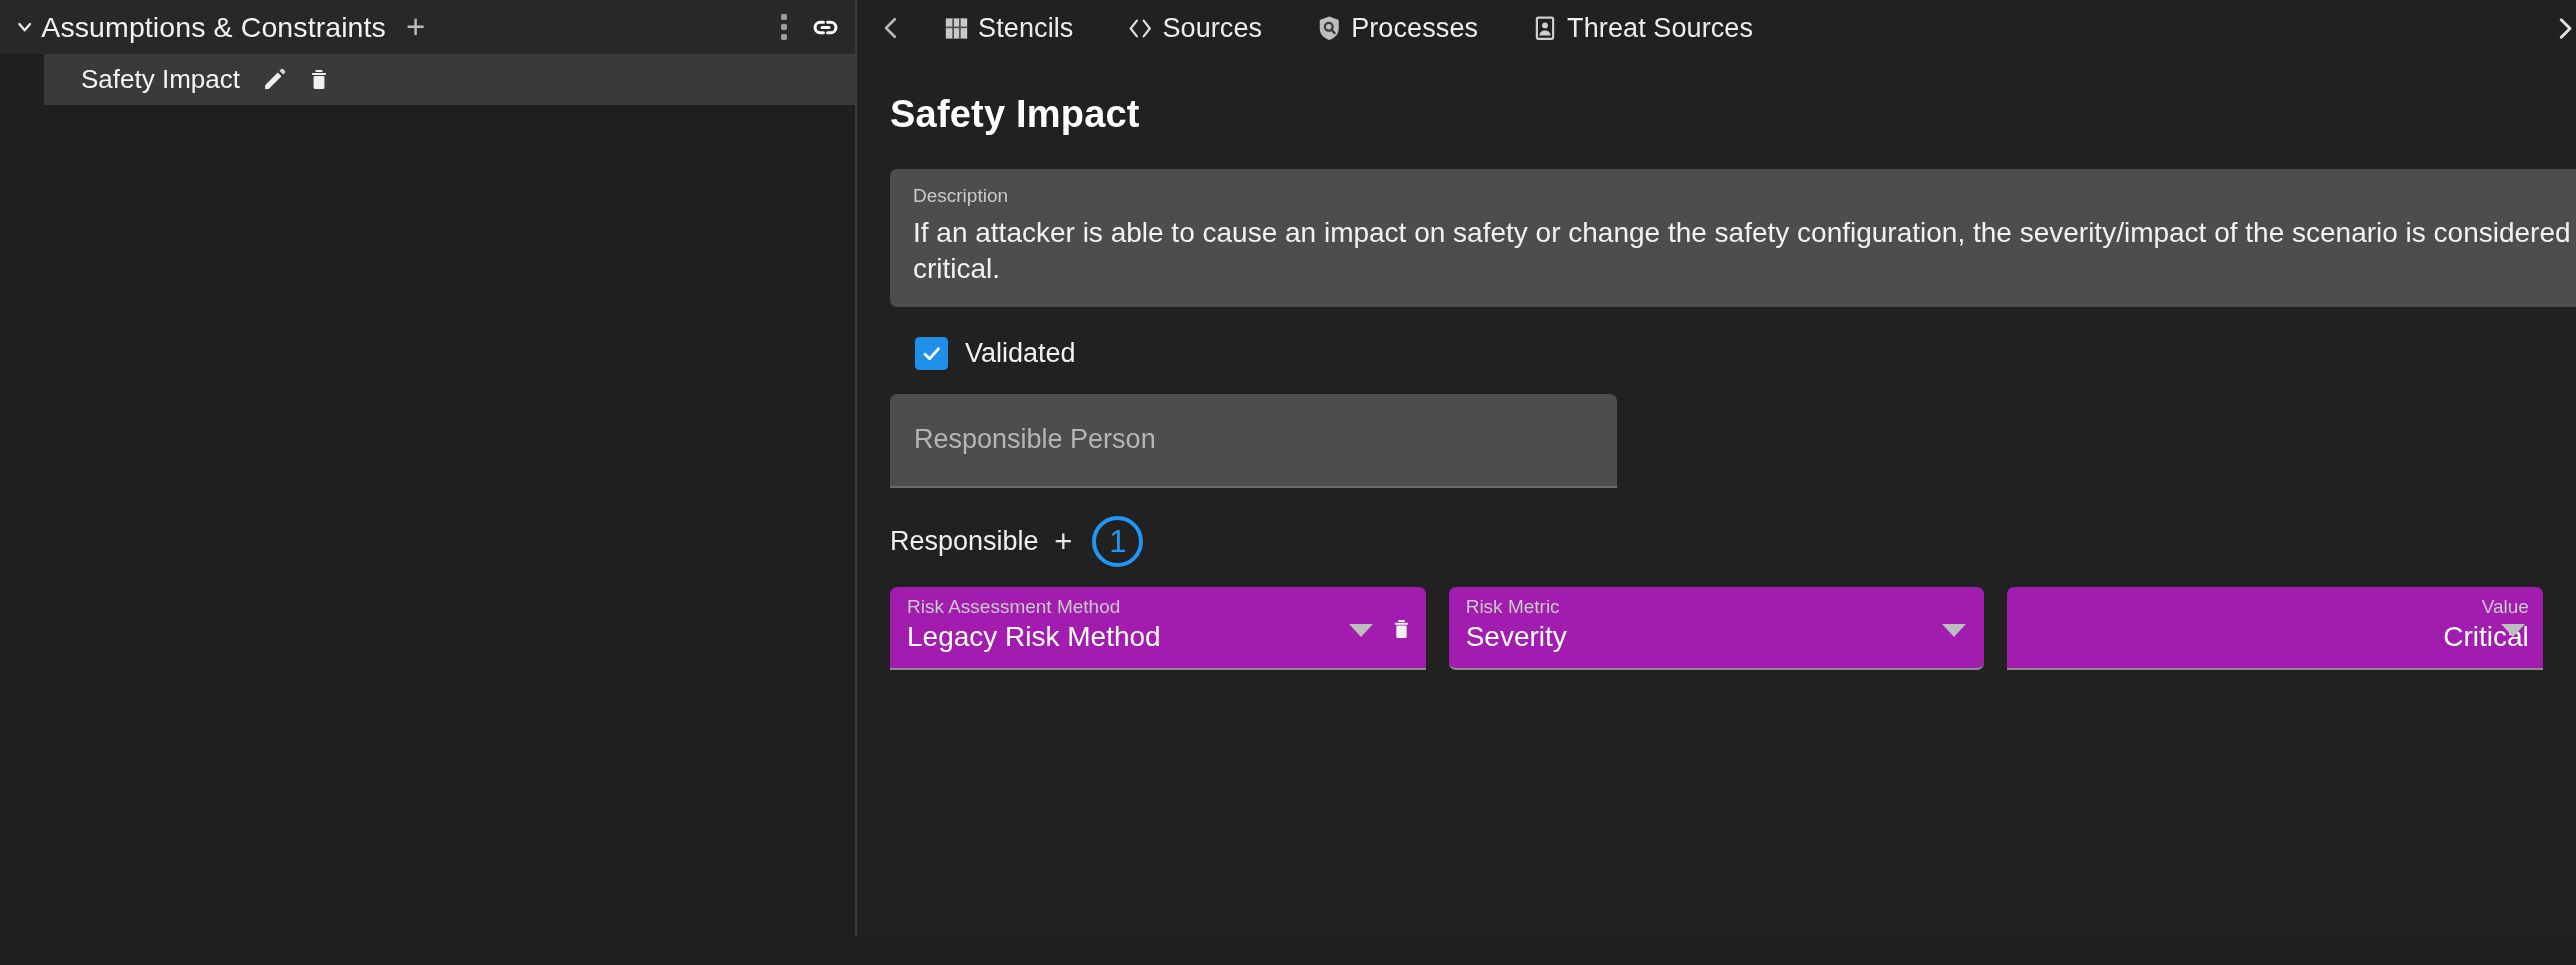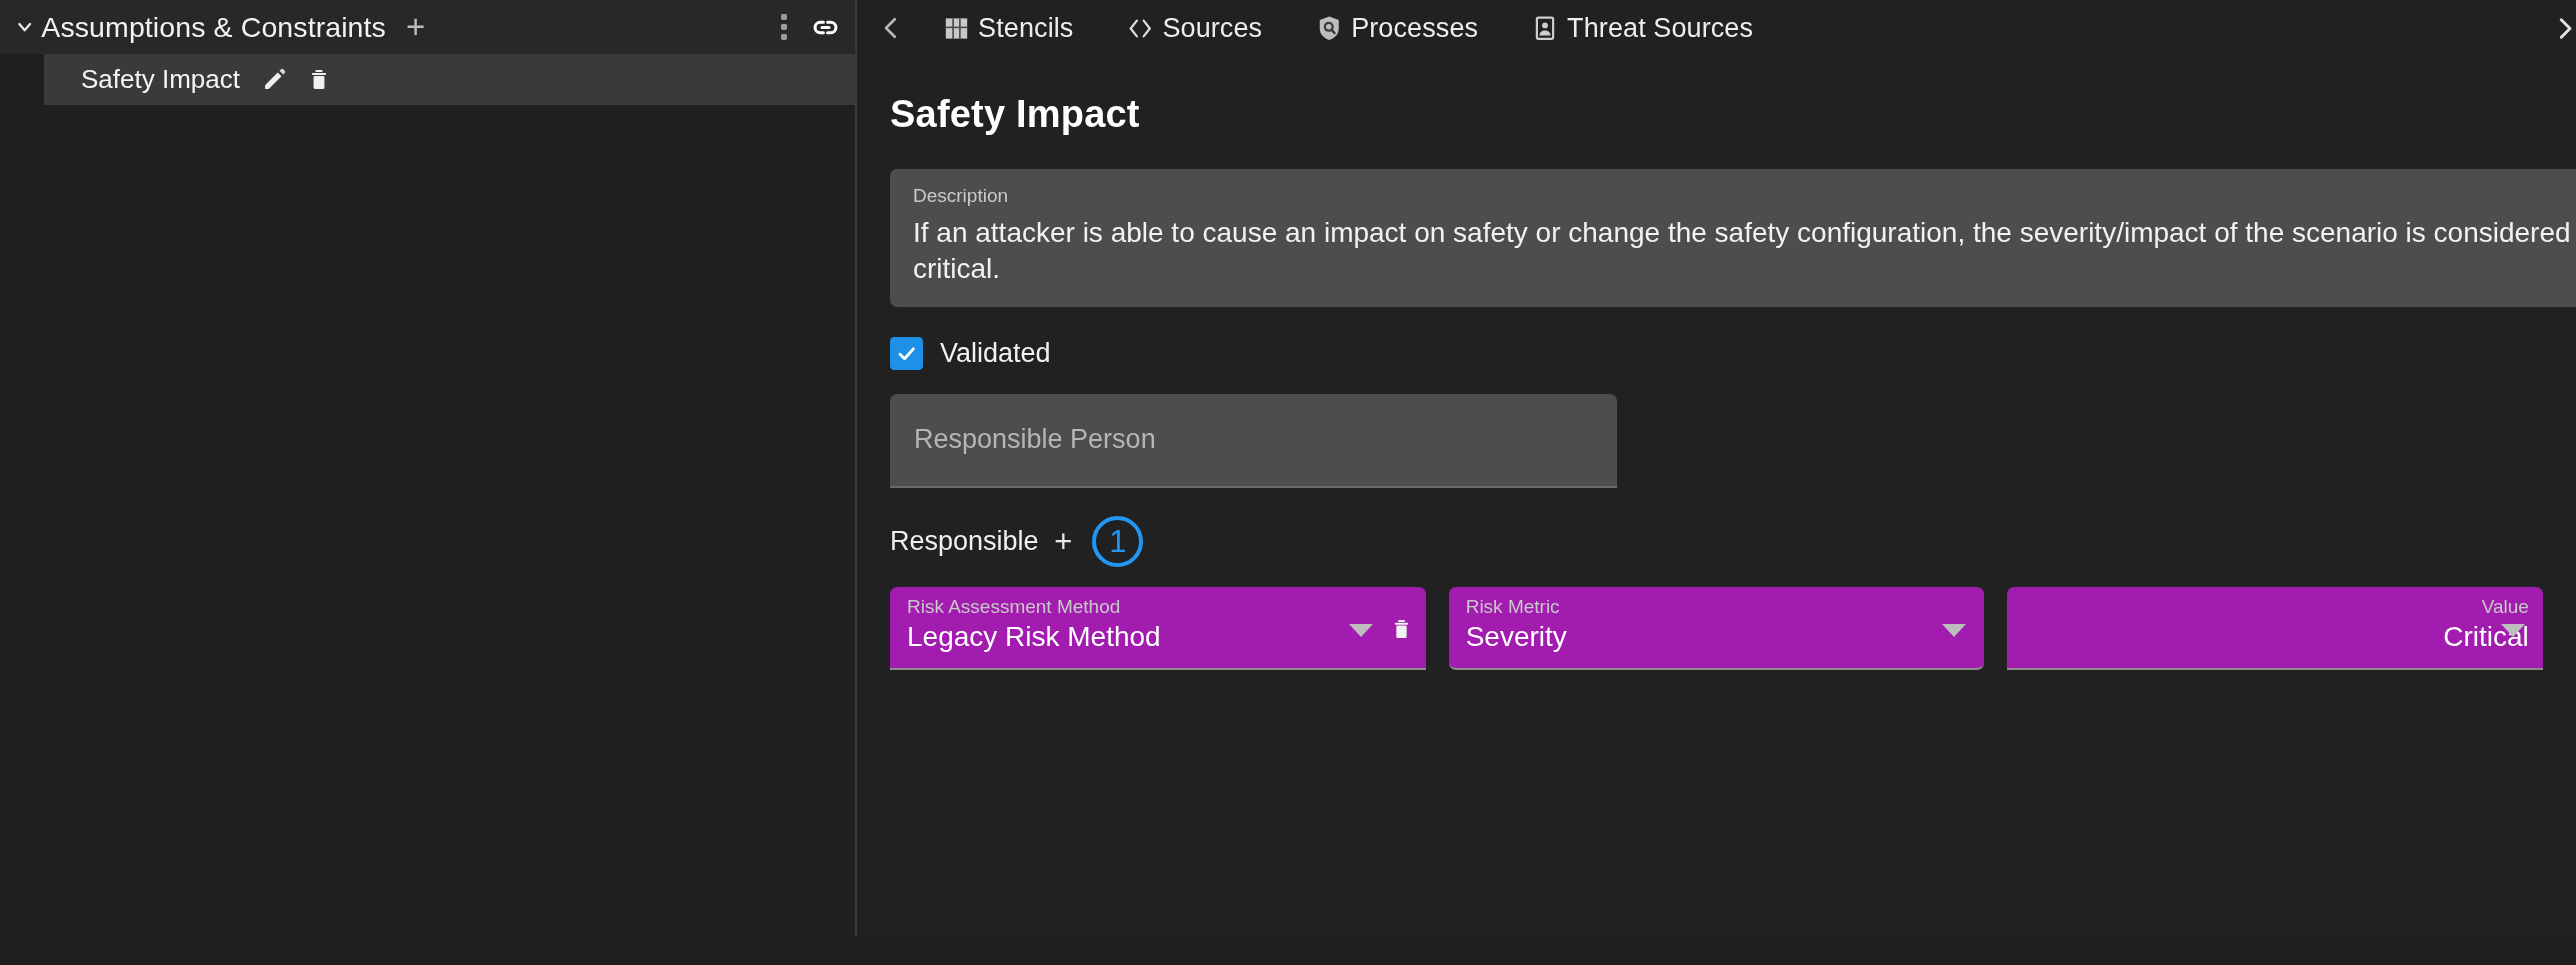--- a/index.html
+++ b/index.html
@@ -139,21 +139,21 @@
   }
   .desc-text {
     color: #f2f2f2;
     font-size: 28px;
     line-height: 1.28;
     max-width: 1724px;
   }
 
   .check-row {
     margin-top: 30px;
-    display: flex; align-items: center; gap: 17px;
+    display: flex; align-items: center; gap: 17px; margin-left: 25px;
   }
   .checkbox {
     width: 33px; height: 33px;
     background: #1e90e8;
     border-radius: 4.3px;
     display: flex; align-items: center; justify-content: center;
     flex: 0 0 33px;
     cursor: pointer;
   }
   .check-label { color: #f2f2f2; font-size: 27px; }

